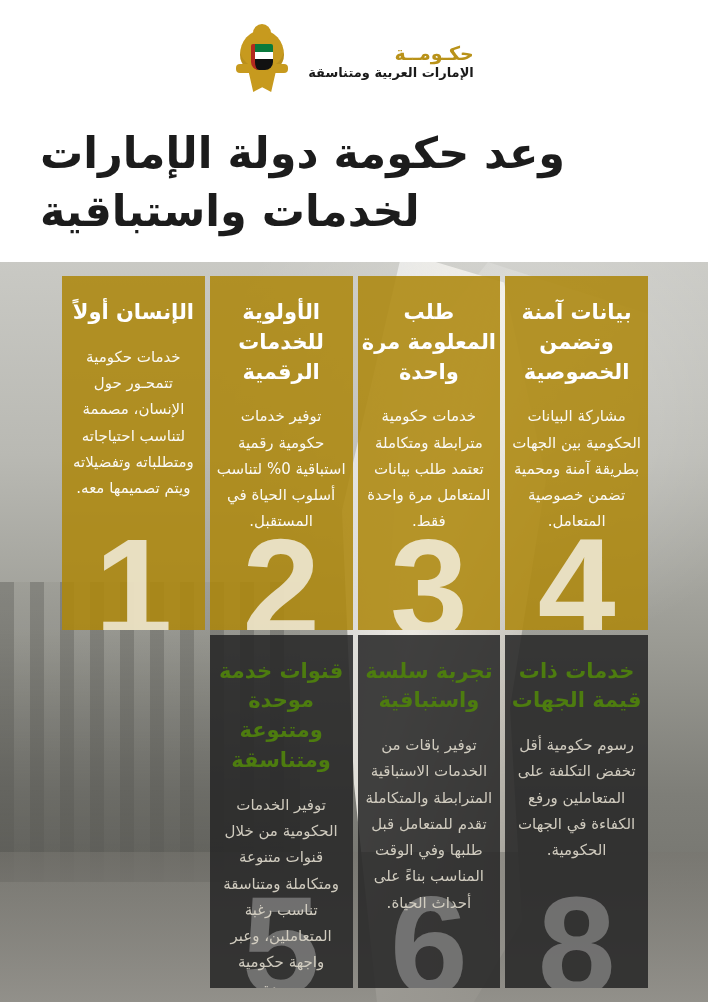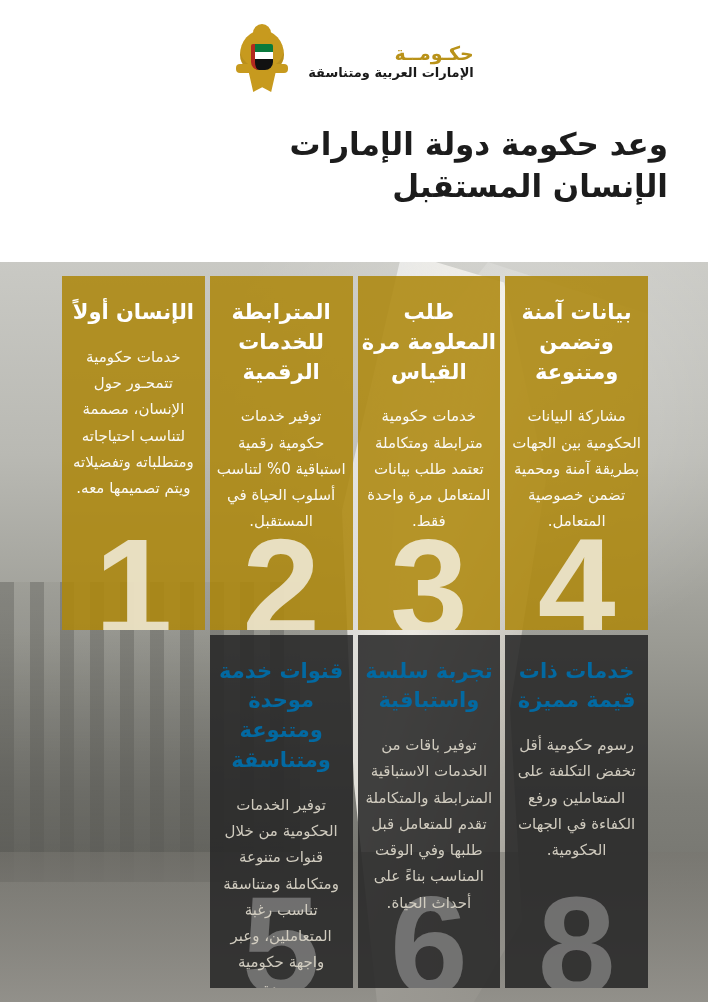--- a/index.html
+++ b/index.html
@@ -81,25 +81,25 @@
     color: #b99219;
     letter-spacing: 1px;
   }
   .emblem-text .t2 {
     font-size: 13px;
     font-weight: bold;
     color: #1a1a1a;
     margin-top: 2px;
   }
   .headline {
-    text-align: right;
+    text-align: left;
     margin-top: 26px;
     color: #1c1c1c;
     font-weight: bold;
-    font-size: 31px;
+    font-size: 43px;
     line-height: 1.35;
     letter-spacing: 0.5px;
     padding: 0 40px;
   }
   .headline .l2 { display: block; }
 
   
   .band {
     position: absolute;
     top: 262px; left: 0;
@@ -174,21 +174,21 @@
   }
   .card-title {
     font-size: 21px;
     font-weight: bold;
     line-height: 1.42;
     text-align: center;
     position: relative;
     z-index: 3;
     letter-spacing: 0.2px;
   }
-  .card.dark .card-title { color: #0369a1; }
+  .card.dark .card-title { color: #4d7c0f; }
   .card-desc {
     margin-top: 16px;
     font-size: 15px;
     line-height: 1.75;
     text-align: center;
     opacity: 0.95;
     position: relative;
     z-index: 3;
     padding: 0 2px;
   }
@@ -224,60 +224,60 @@
         <div class="falcon-body"></div>
         <div class="falcon-head"></div>
         <div class="falcon-scroll"></div>
         <div class="falcon-shield"></div>
         <div class="falcon-tail"></div>
       </div>
     </div>
 
     <h1 class="headline">
       <span>وعد حكومة دولة الإمارات</span>
-      <span class="l2">الإنسان المستقبل</span>
+      <span class="l2">لخدمات واستباقية</span>
     </h1>
   </div>
 
   <div class="band">
     <div class="photo"></div>
     <div class="skyline"></div>
     <div class="figure-flag"></div>
     <div class="figure"></div>
     <div class="ground"></div>
   </div>
 
   <div class="grid">
 
     <div class="card">
-      <div class="card-title">بيانات آمنة وتضمن ومتنوعة</div>
+      <div class="card-title">بيانات آمنة وتضمن الخصوصية</div>
       <div class="card-desc">مشاركة البيانات الحكومية بين الجهات بطريقة آمنة ومحمية تضمن خصوصية المتعامل.</div>
       <div class="card-num">4</div>
     </div>
 
     <div class="card">
-      <div class="card-title">طلب المعلومة مرة القياس</div>
+      <div class="card-title">طلب المعلومة مرة واحدة</div>
       <div class="card-desc">خدمات حكومية مترابطة ومتكاملة تعتمد طلب بيانات المتعامل مرة واحدة فقط.</div>
       <div class="card-num">3</div>
     </div>
 
     <div class="card">
-      <div class="card-title">المترابطة للخدمات الرقمية</div>
+      <div class="card-title">الأولوية للخدمات الرقمية</div>
       <div class="card-desc">توفير خدمات حكومية رقمية استباقية 0% لتناسب أسلوب الحياة في المستقبل.</div>
       <div class="card-num">2</div>
     </div>
 
     <div class="card">
       <div class="card-title">الإنسان أولاً</div>
       <div class="card-desc">خدمات حكومية تتمحـور حول الإنسان، مصممة لتناسب احتياجاته ومتطلباته وتفضيلاته ويتم تصميمها معه.</div>
       <div class="card-num">1</div>
     </div>
 
     <div class="card dark">
-      <div class="card-title">خدمات ذات قيمة مميزة</div>
+      <div class="card-title">خدمات ذات قيمة الجهات</div>
       <div class="card-desc">رسوم حكومية أقل تخفض التكلفة على المتعاملين ورفع الكفاءة في الجهات الحكومية.</div>
       <div class="card-num">8</div>
     </div>
 
 
     <div class="card dark">
       <div class="card-title">تجربة سلسة واستباقية</div>
       <div class="card-desc">توفير باقات من الخدمات الاستباقية المترابطة والمتكاملة تقدم للمتعامل قبل طلبها وفي الوقت المناسب بناءً على أحداث الحياة.</div>
       <div class="card-num">6</div>
     </div>

